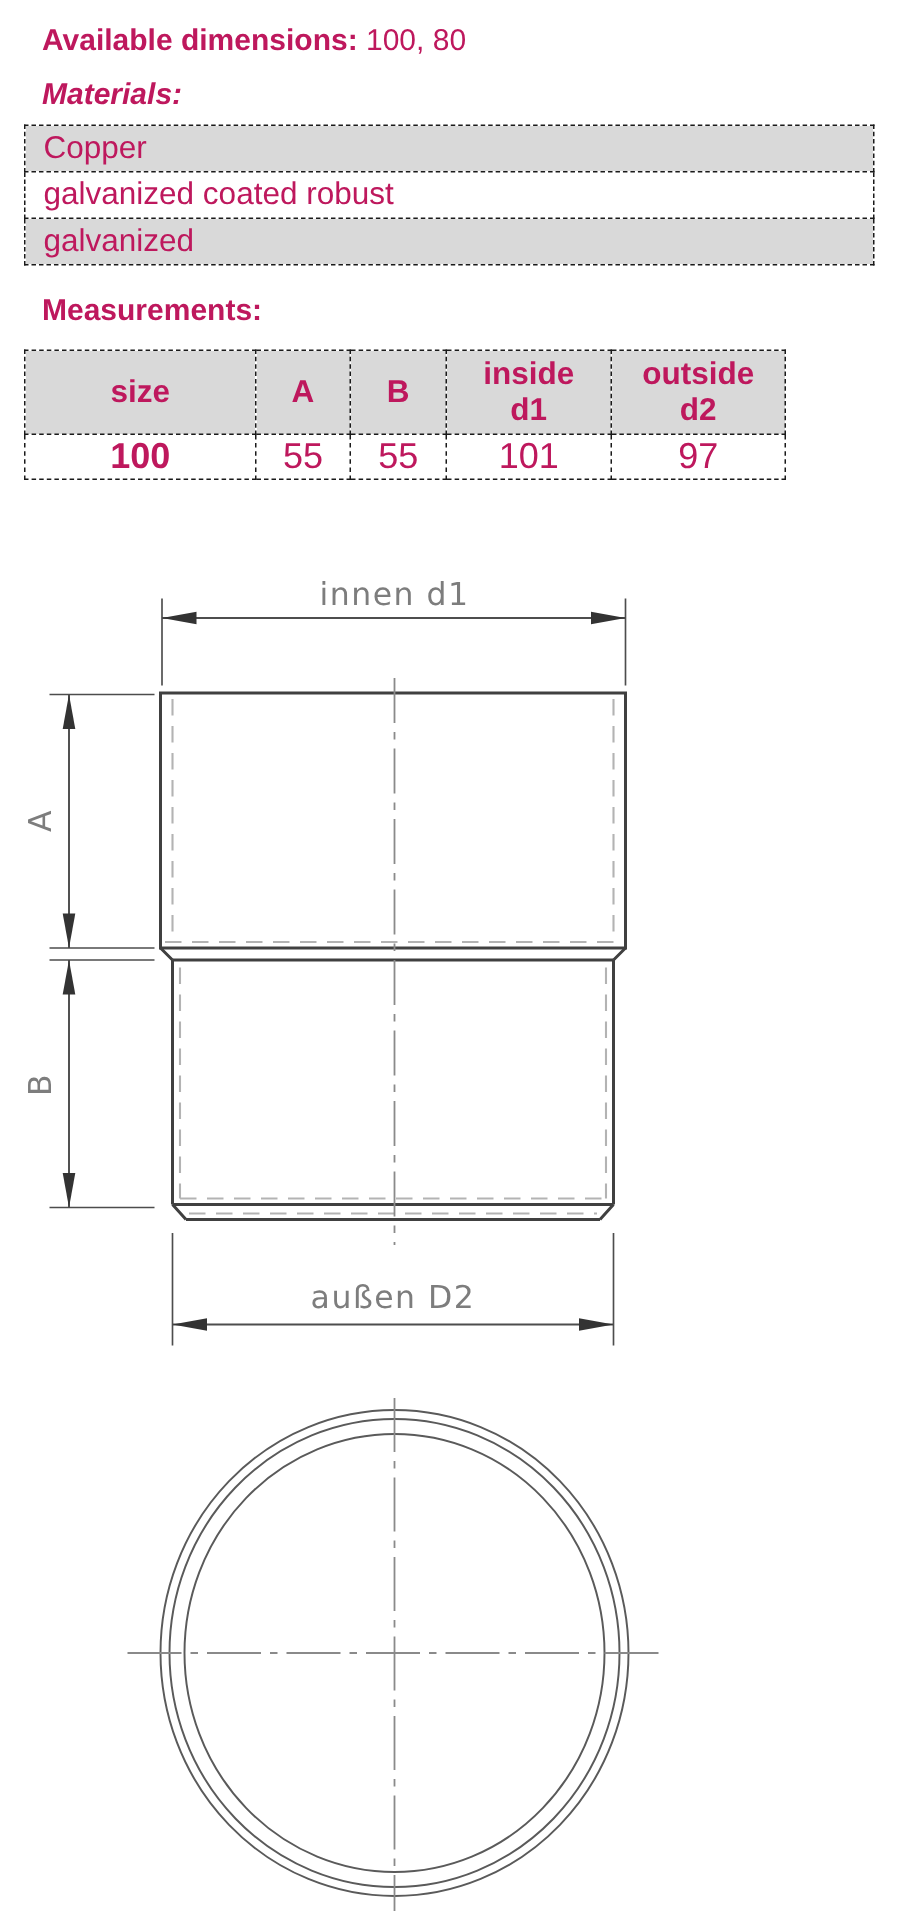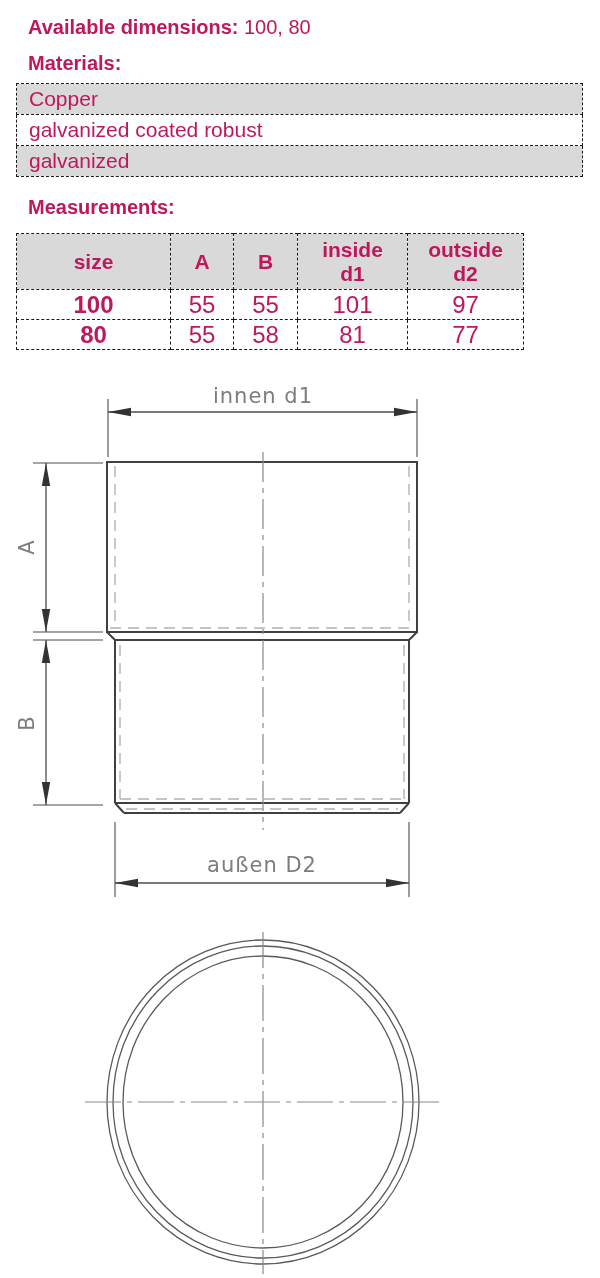--- a/index.html
+++ b/index.html
@@ -4,21 +4,21 @@
 <style>
   html,body{margin:0;padding:0;background:#ffffff;}
   .page{
     position:relative;width:600px;height:1278px;background:#ffffff;
     font-family:"Liberation Sans",sans-serif;color:#be185d;overflow:hidden;padding-left:44px;
   }
   .intro{position:absolute;left:28px;top:14px;font-size:20px;line-height:26px;}
   .intro .lbl{font-weight:bold;}
   .intro .val{font-weight:normal;}
   .heading{position:absolute;left:28px;font-weight:bold;font-size:20px;}
-  .heading.materials{top:52px;}
+  .heading.materials{top:52px;font-style:italic;}
   .heading.measurements{top:196px;}
 
   table{border-collapse:collapse;table-layout:fixed;}
   td,th{border:1px dashed #1a1a1a;overflow:hidden;}
 
   .materials-table{position:absolute;left:16px;top:83px;width:567px;}
   .materials-table td{
     height:30px;font-size:21px;padding:0 0 0 12px;text-align:left;vertical-align:middle;margin-top:29px;
   }
   .shaded{background:#d9d9d9;}
@@ -92,27 +92,20 @@
       </tr>
     </thead>
     <tbody>
       <tr>
         <td class="size-col">100</td>
         <td>55</td>
         <td>55</td>
         <td>101</td>
         <td>97</td>
       </tr>
-      <tr>
-        <td class="size-col">80</td>
-        <td>55</td>
-        <td>58</td>
-        <td>81</td>
-        <td>77</td>
-      </tr>
     </tbody>
   </table>
 
   <svg class="drawing" width="600" height="908" viewBox="0 370 600 908" xmlns="http://www.w3.org/2000/svg">
 
     <g fill="none" stroke="#404040" stroke-width="2">
       <rect x="107" y="462" width="310" height="170"></rect>
       <path d="M107,632 L115,640 M417,632 L409,640"></path>
       <path d="M115,640 H409"></path>
       <path d="M115,640 V803 M409,640 V803"></path>

